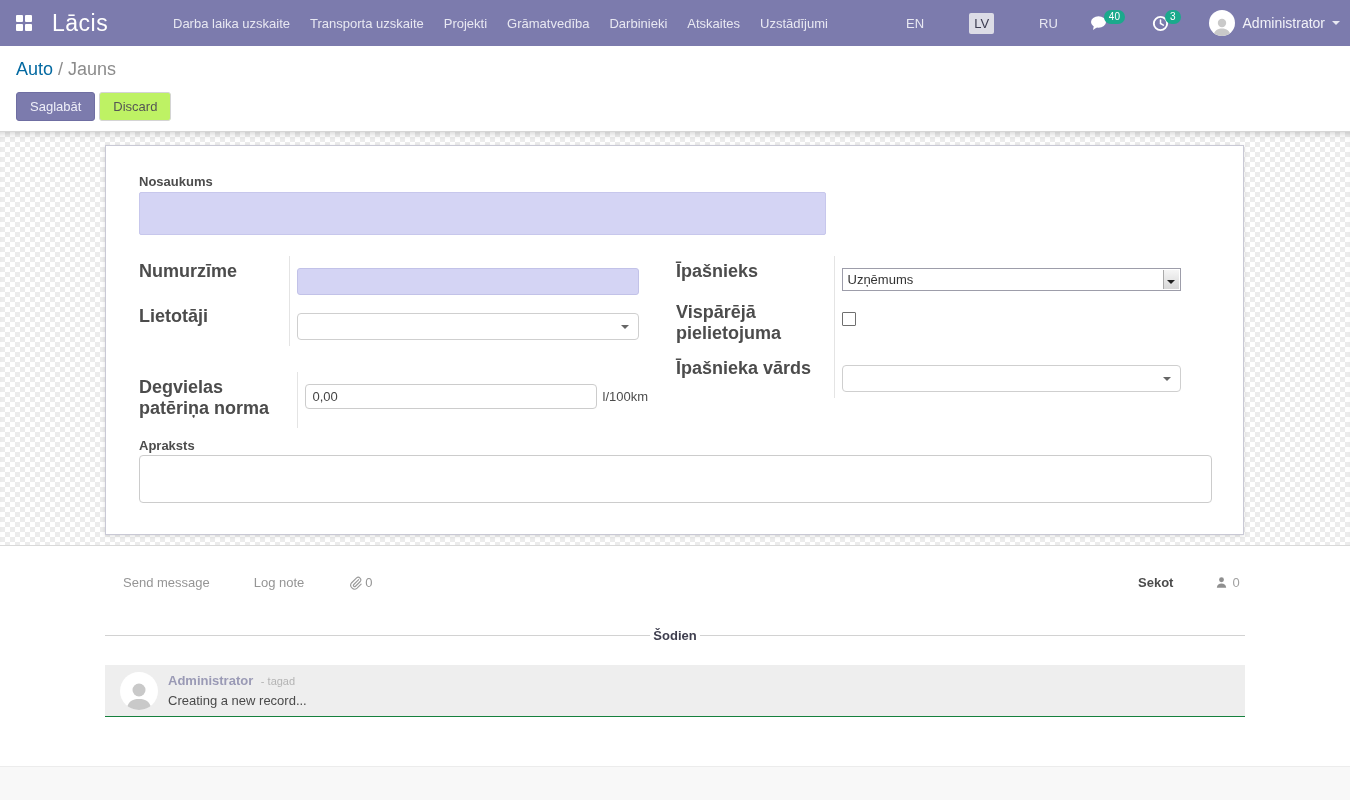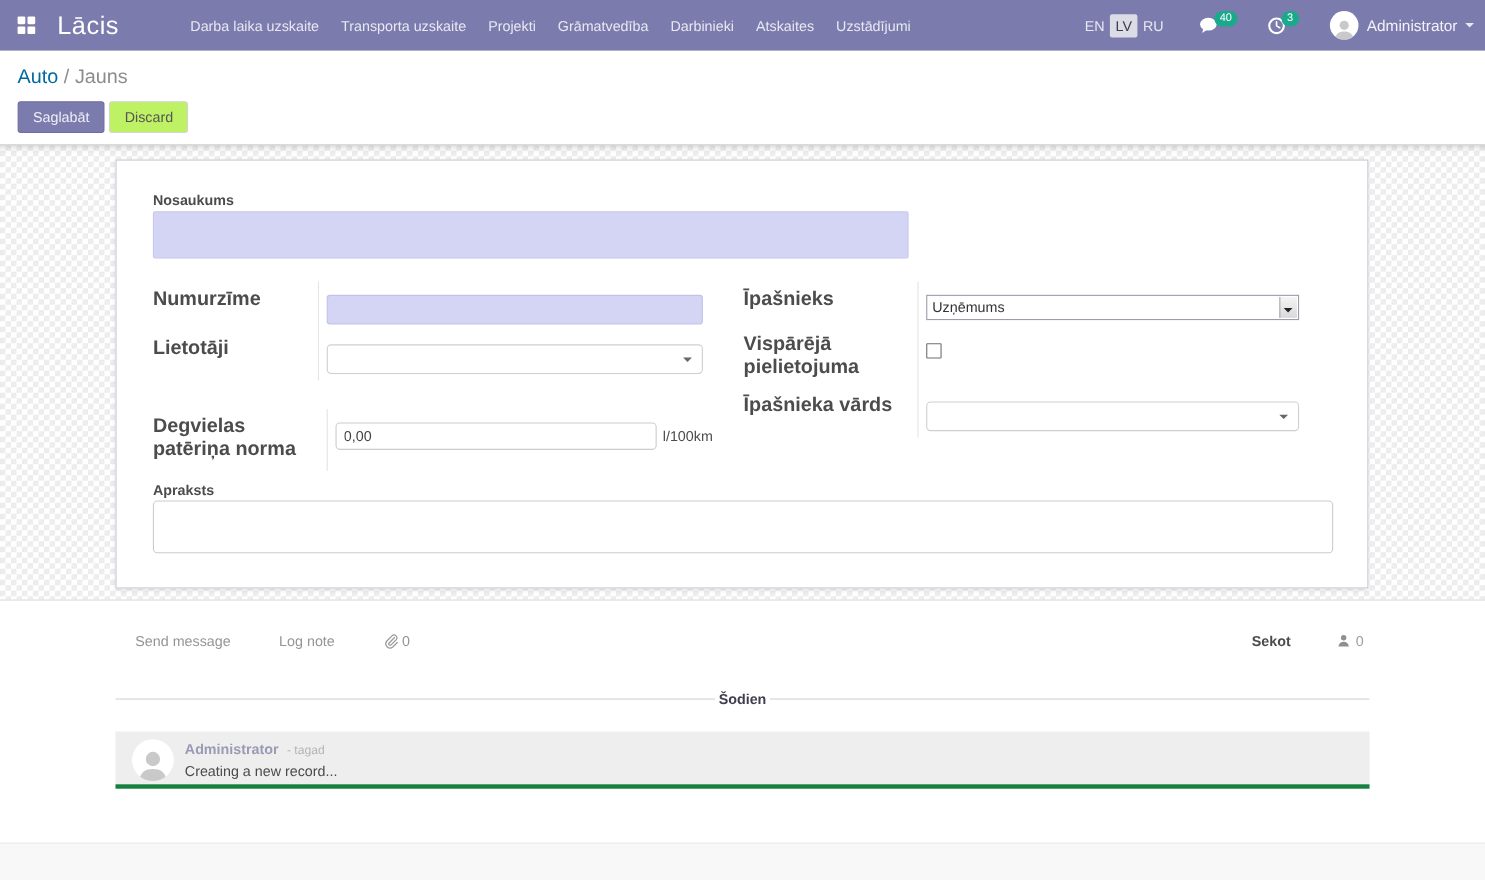--- a/index.html
+++ b/index.html
@@ -21,21 +21,21 @@
     align-content:center; justify-content:center; cursor:pointer;
   }
   .apps-grid span { background:#fff; border-radius:1px; }
   .brand { font-size:23px; font-weight:400; margin-left:14px; letter-spacing:.5px; cursor:pointer; }
   .nav-menu { position:absolute; left:163px; top:0; height:46px; display:flex; align-items:center; }
   .nav-item {
     padding:0 10px; height:46px; display:flex; align-items:center;
     color:#e8e8f2; font-size:13px; cursor:pointer; white-space:nowrap;
   }
   .nav-right { position:absolute; right:10px; top:0; height:46px; display:flex; align-items:center; }
-  .lang { font-size:13px; color:#e8e8f2; padding:3px 5px; cursor:pointer; border-radius:2px; }
+  .lang { font-size:13px; color:#e8e8f2; padding:3px 5px; cursor:pointer; border-radius:2px;margin-left:40px; }
   .lang.active { background:#dcdce6; color:#3c3c50; }
   .nav-icon-wrap { position:relative; margin-left:26px; cursor:pointer; display:flex; align-items:center; }
   .badge {
     background:#1ba98c; color:#fff; font-size:10px; line-height:14px;
     padding:0 5px; border-radius:8px; margin-left:-5px; margin-top:-12px;
   }
   .user-menu { display:flex; align-items:center; margin-left:28px; cursor:pointer; }
   .avatar-sm {
     width:26px; height:26px; border-radius:50%; background:#fff; overflow:hidden;
     display:flex; align-items:flex-end; justify-content:center;
@@ -139,21 +139,21 @@
 
   .date-divider {
     position:absolute; top:628px; left:105px; width:1140px;
     display:flex; align-items:center; gap:3px;
   }
   .date-divider .line { flex:1; height:1px; background:#d2d2d2; }
   .date-divider .dd-text { font-weight:bold; color:#3e3e4e; font-size:13px; white-space:nowrap; }
 
   .message-row {
     position:absolute; top:665px; left:105px; width:1140px; height:52px;
-    background:#eee; border-bottom:4px solid #15803d; display:flex; padding:7px 0 0 15px;
+    background:#eee; border-bottom:1px solid #15803d; display:flex; padding:7px 0 0 15px;
   }
   .avatar-lg {
     width:38px; height:38px; border-radius:50%; background:#fff; overflow:hidden;
     display:flex; align-items:flex-end; justify-content:center; flex:0 0 auto;
   }
   .msg-body { margin-left:10px; padding-top:1px; }
   .msg-author { font-weight:bold; color:#9a9ab5; font-size:13px; cursor:pointer; }
   .msg-time { color:#b4b4b4; font-size:11px; margin-left:4px; }
   .msg-text { color:#4a4a4a; font-size:13px; margin-top:5px; }
 

